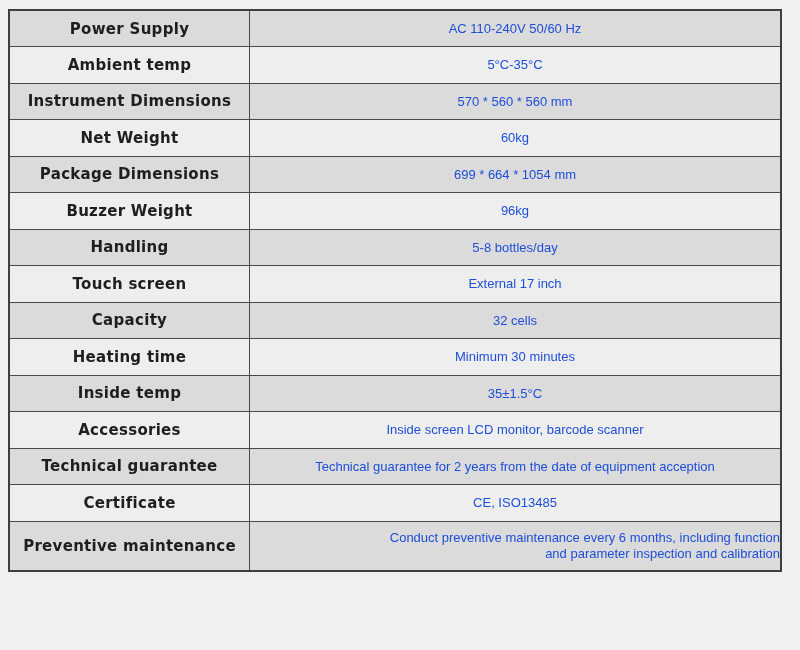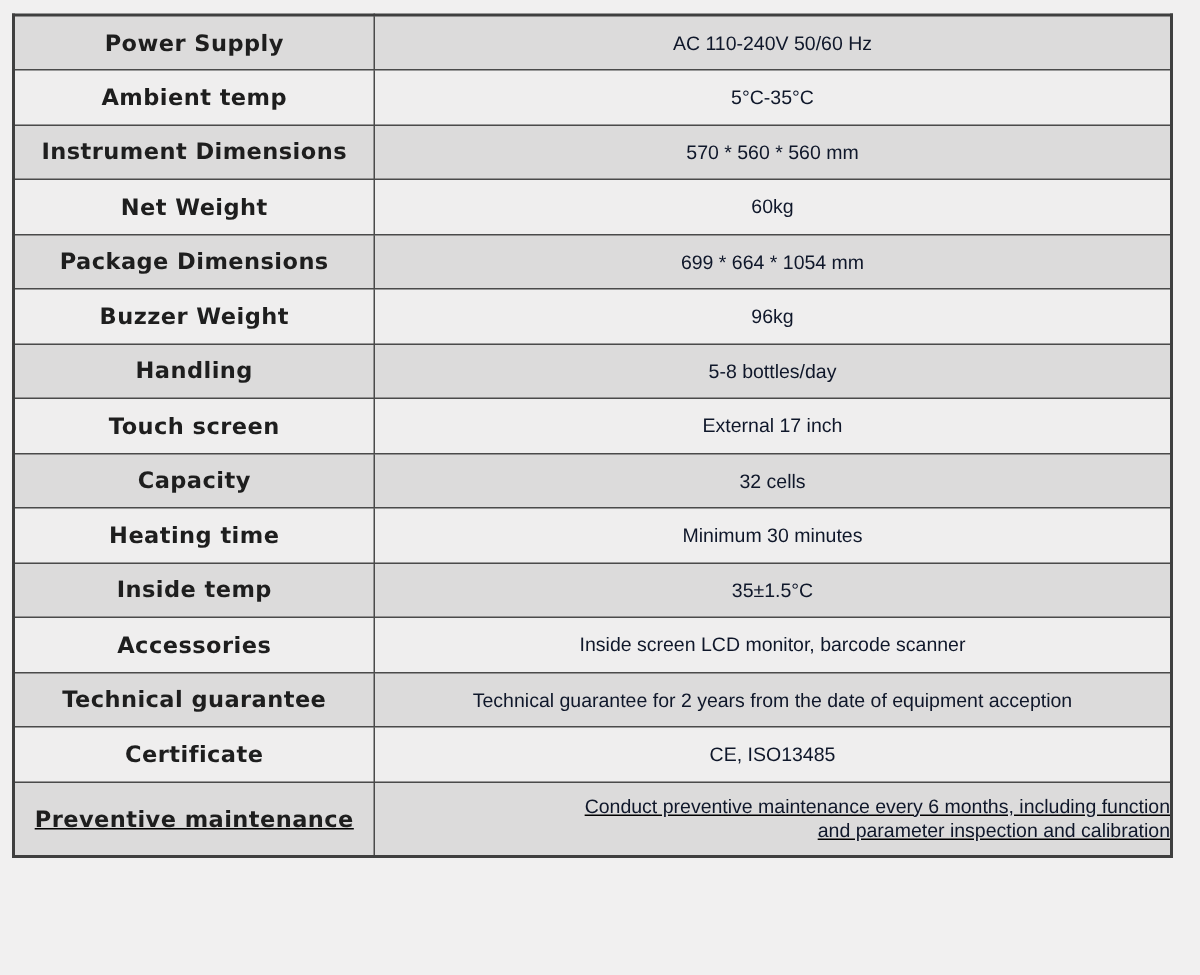--- a/index.html
+++ b/index.html
@@ -8,35 +8,35 @@
     position:relative;
   }
   .spec-table {
     position:absolute; left:8px; top:9px; width:774px;
     border-collapse:collapse; table-layout:fixed;
     border:2px solid #3f3f3f;
   }
   .spec-table td {
     border:1.5px solid #4a4a4a;
     text-align:center; vertical-align:middle; padding:0;
-    color:#0f172a;
+    color:#1d4ed8;
   }
   .spec-table tr:nth-child(odd) td { background:#dcdbdb; }
   .spec-table tr:nth-child(even) td { background:#efeeee; }
   .label-cell {
     width:239px;
     font-family:"DejaVu Sans", sans-serif; font-weight:bold;
     font-size:15px; letter-spacing:0.3px; color:#1e1e1e !important;
   }
   .value-cell {
     font-family:"Liberation Sans", sans-serif; font-size:13px;
   }
   .value-cell.left { text-align:right; padding-left:67px; line-height:16px; }
   tr.r { height:36.5px; }
-  tr.tall { height:50px;text-decoration:underline; }
+  tr.tall { height:50px; }
 </style>
 </head>
 <body>
 
 <table class="spec-table">
   <tbody>
     <tr class="r">
       <td class="label-cell">Power Supply</td>
       <td class="value-cell">AC 110-240V  50/60 Hz</td>
     </tr>

